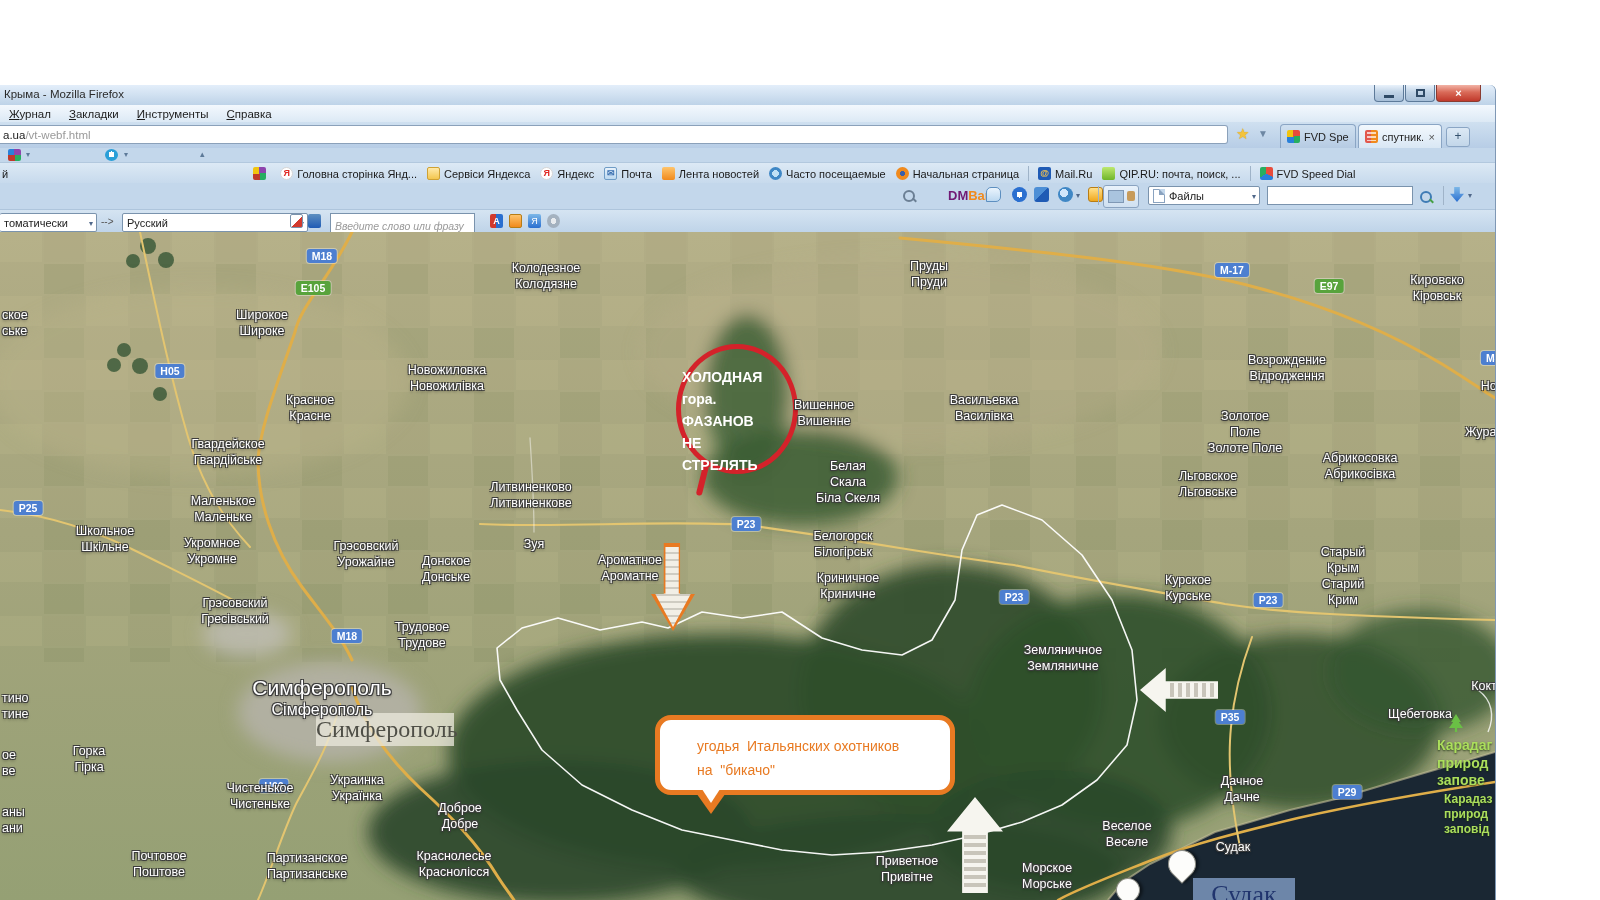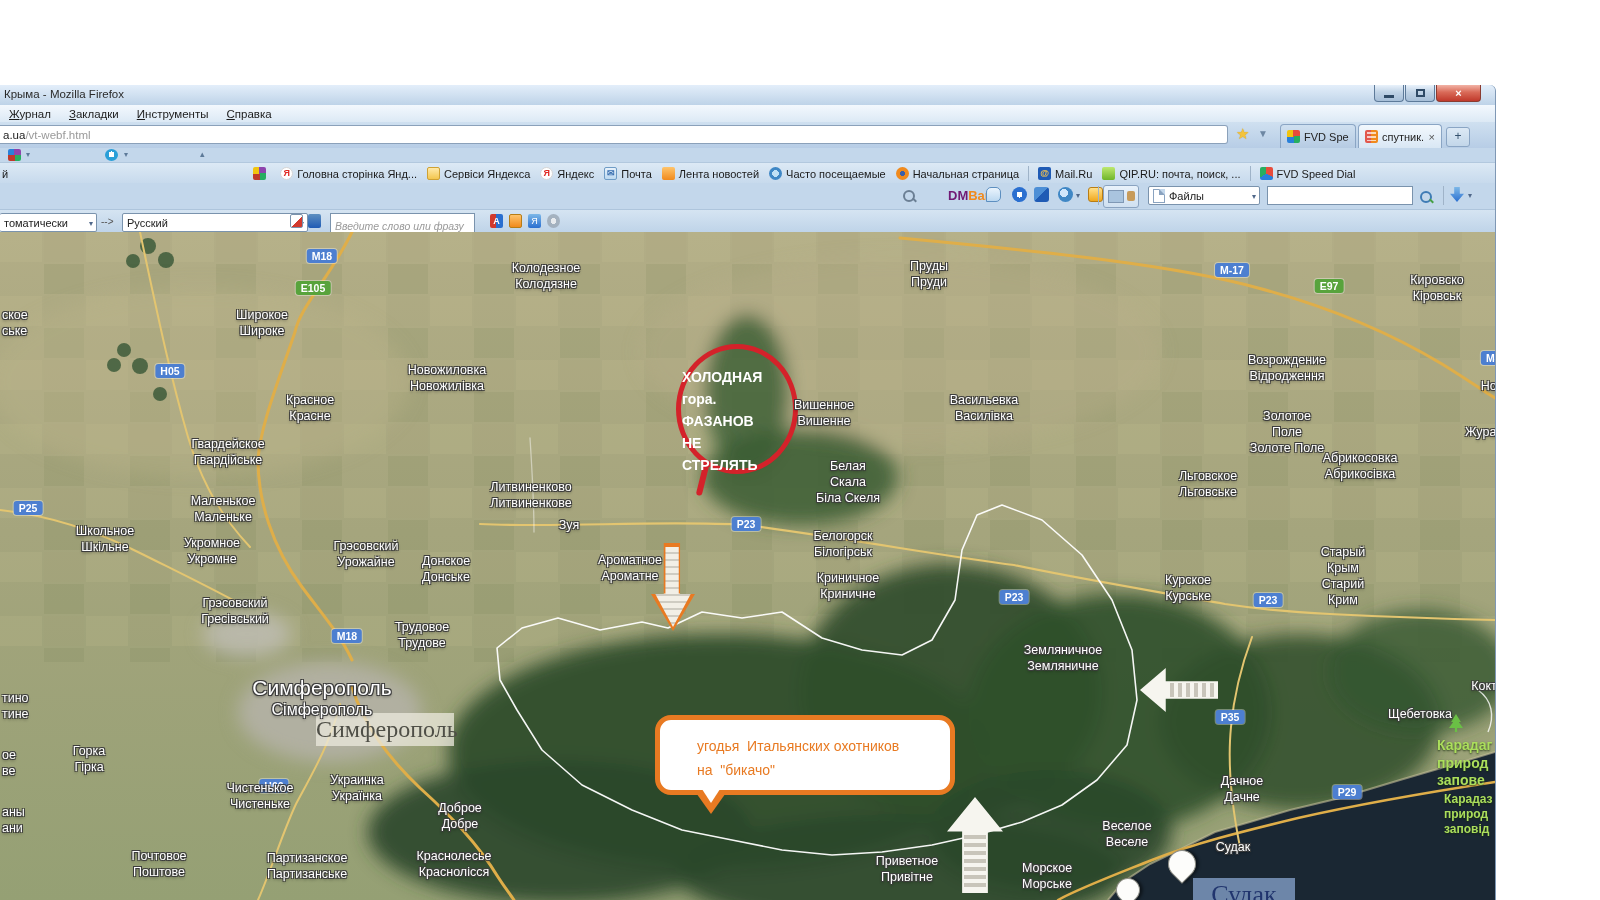--- a/index.html
+++ b/index.html
@@ -459,21 +459,21 @@
             <div>Возрождение</div>
             <div>Відродження</div>
           </div>
           <div class="town" style="left: 1492px; top: 146px;">
             <div>Нов</div>
           </div>
           <div class="town" style="left: 228px; top: 204px;">
             <div>Гвардейское</div>
             <div>Гвардійське</div>
           </div>
-          <div class="town" style="left: 1245px; top: 176px; margin-left: 42px;">
+          <div class="town" style="left: 1245px; top: 176px;">
             <div>Золотое</div>
             <div>Поле</div>
             <div>Золоте Поле</div>
           </div>
           <div class="town" style="left: 1360px; top: 218px;">
             <div>Абрикосовка</div>
             <div>Абрикосівка</div>
           </div>
           <div class="town" style="left: 1484px; top: 192px;">
             <div>Журав</div>
@@ -504,21 +504,21 @@
             <div>Укромне</div>
           </div>
           <div class="town" style="left: 366px; top: 306px;">
             <div>Грэсовский</div>
             <div>Урожайне</div>
           </div>
           <div class="town" style="left: 446px; top: 321px;">
             <div>Донское</div>
             <div>Донське</div>
           </div>
-          <div class="town" style="left: 534px; top: 285px; margin-left: 35px;">
+          <div class="town" style="left: 534px; top: 304px;">
             <div>Зуя</div>
           </div>
           <div class="town" style="left: 630px; top: 320px;">
             <div>Ароматное</div>
             <div>Ароматне</div>
           </div>
           <div class="town" style="left: 843px; top: 296px;">
             <div>Белогорск</div>
             <div>Білогірськ</div>
           </div>

